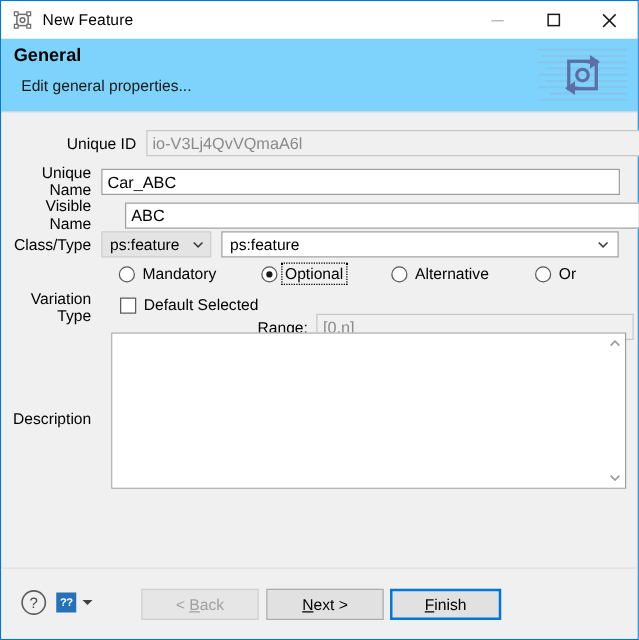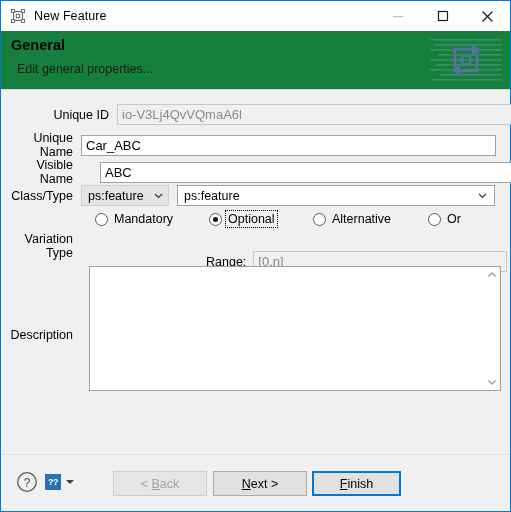--- a/index.html
+++ b/index.html
@@ -58,21 +58,21 @@
     height: 30px;
     display: flex;
     align-items: center;
     justify-content: center;
   }
   .win-btn svg { display: block; }
   
   .header {
     flex: none;
     height: 58px;
-    background: #15803d;
+    background: #7dd3fc;
     border-bottom: 1px solid #dcdcdc;
     position: relative;
     overflow: hidden;
   }
   .header-title {
     position: absolute;
     left: 10px; top: 6px;
     font-size: 14.5px;
     font-weight: bold;
     color: #000000;
@@ -377,20 +377,24 @@
     </div>
     <div class="radio-wrap" style="top:122px; left:312px;">
       <span class="radio"></span>
       <span class="rlabel">Alternative</span>
     </div>
     <div class="radio-wrap" style="top:122px; left:427px;">
       <span class="radio"></span>
       <span class="rlabel">Or</span>
     </div>
 
+    <div class="radio-wrap" style="top:147px; left:95px;">
+      <span class="chk"></span>
+      <span class="rlabel">Default Selected</span>
+    </div>
 
     <div class="row" style="top:161px; left:205px;text-decoration:underline;">
       <div style="font-size:12.5px; color:#000; padding-right:7px;">Range:</div>
       <input class="tfield readonly" style="width: 254px;" readonly="" value="[0,n]">
     </div>
 
     <div class="flabel" style="position:absolute; top:238px; left:0; width:80px;">Description</div>
     <div class="ta-wrap" style="top:176px; left:88px; width:412px; height:125px;">
       <div class="ta-inner"></div>
       <div class="ta-scroll">

